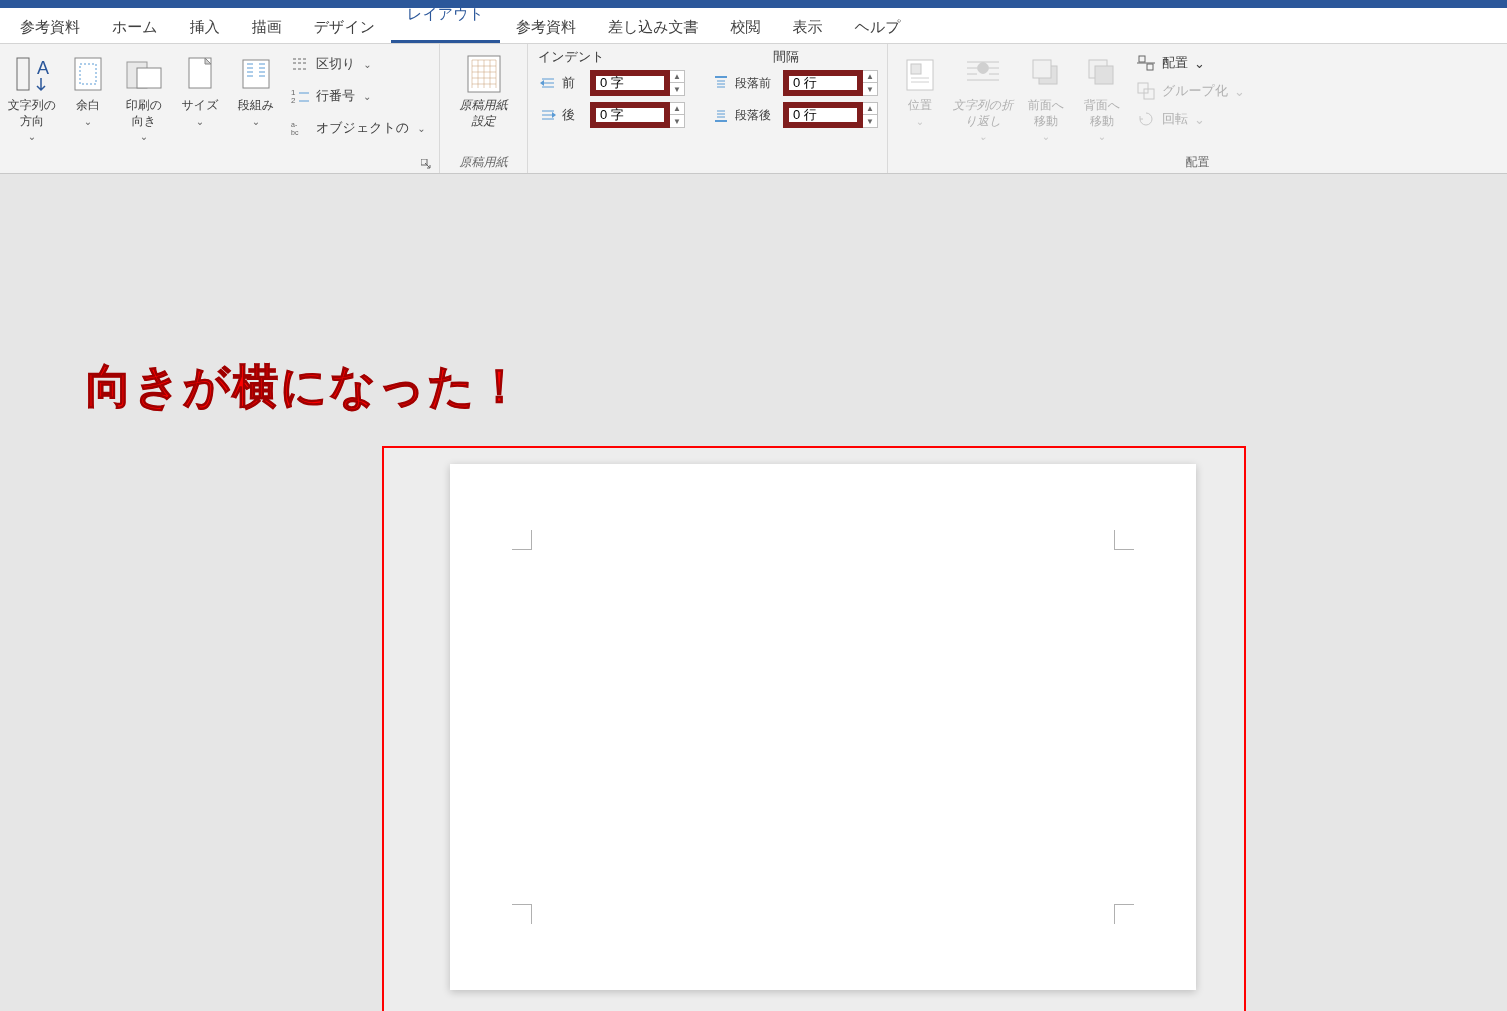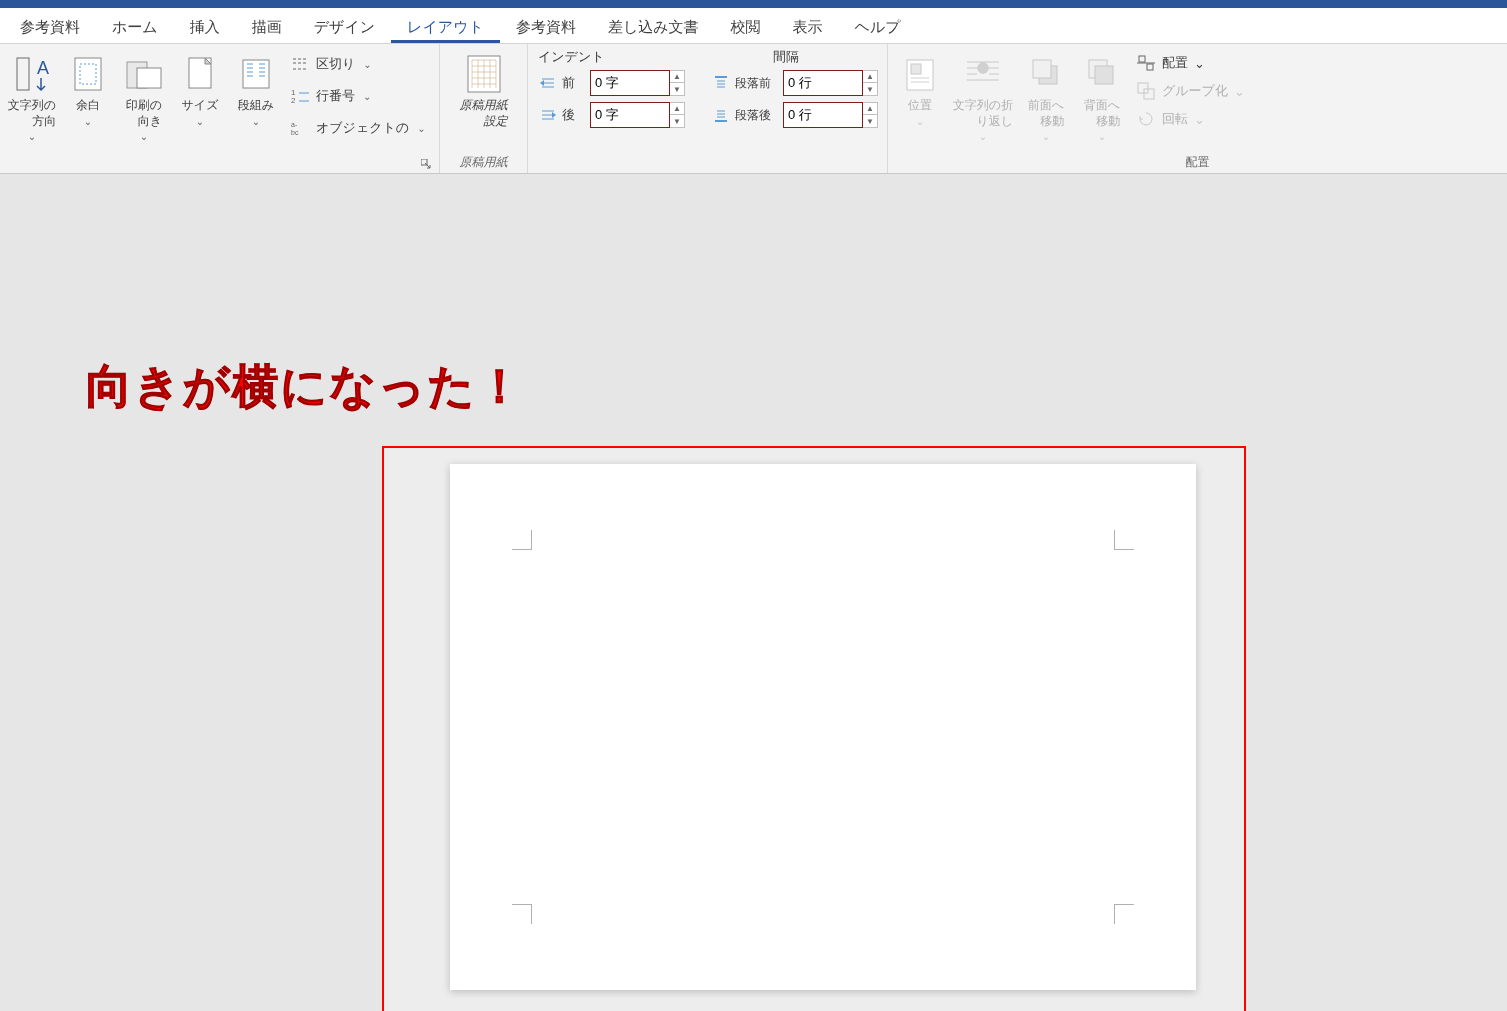--- a/index.html
+++ b/index.html
@@ -2,49 +2,49 @@
 <html><head>
 <meta charset="utf-8">
 <style>
 * { box-sizing: border-box; margin: 0; padding: 0; font-family: "Yu Gothic UI", "Meiryo", sans-serif; }
 body { background: #e6e6e6; width: 1507px; height: 1011px; overflow: hidden; position: relative; }
 
 .titlebar { height: 8px; background: #2b579a; }
 
 .tabs { display: flex; align-items: flex-end; height: 36px; background: #fff; border-bottom: 1px solid #d4d4d4; padding: 0 4px; }
 .tab { padding: 6px 16px 6px 16px; font-size: 15px; color: #404040; cursor: pointer; }
-.tab.active { color: #2b579a; border-bottom: 3px solid #2b579a; padding-bottom: 3px; font-weight: 500; }
+.tab.active { color: #2b579a; border-bottom: 3px solid #2b579a; padding-bottom: 16px; font-weight: 500; }
 
 .ribbon { display: flex; height: 130px; background: #f3f3f3; border-bottom: 1px solid #c8c8c8; }
 .group { display: flex; flex-direction: column; border-right: 1px solid #d9d9d9; padding: 2px 4px 0 4px; }
 .group-body { flex: 1; display: flex; align-items: flex-start; }
 .group-label-row { display: flex; align-items: center; justify-content: center; height: 22px; position: relative; }
 .group-label { font-size: 12px; color: #666; text-align: center; flex: 1; }
 .dialog-launcher { width: 14px; height: 14px; position: absolute; right: 2px; bottom: 2px; display: flex; align-items: center; justify-content: center; }
 .dialog-launcher svg { width: 10px; height: 10px; }
 
 .big-btn { display: flex; flex-direction: column; align-items: center; justify-content: flex-start; width: 56px; padding: 4px 2px; cursor: pointer; }
 .big-btn .ico { height: 48px; display: flex; align-items: center; justify-content: center; }
-.big-btn .lbl { font-size: 12px; color: #404040; text-align: right; line-height: 1.3; white-space: pre-line; }
+.big-btn .lbl { font-size: 12px; color: #404040; text-align: center; line-height: 1.3; white-space: pre-line; }
 .big-btn .lbl.dim { color: #b0b0b0; }
 .big-btn .drop { font-size: 10px; color: #666; margin-top: 2px; }
 
 .small-col { display: flex; flex-direction: column; gap: 4px; padding: 4px 2px; }
 .small-btn { display: flex; align-items: center; gap: 6px; padding: 2px 4px; font-size: 13px; color: #404040; cursor: pointer; height: 28px; }
 .small-btn .drop { font-size: 10px; color: #666; margin-left: 2px; }
 .small-ico { width: 20px; height: 20px; display: inline-flex; align-items: center; justify-content: center; }
 
 .para-grid { display: flex; flex-direction: column; padding: 2px 6px; gap: 2px; }
 .para-head { display: flex; font-size: 13px; color: #404040; }
 .para-head div:first-child { width: 156px; }
 .para-head div:last-child { flex: 1; text-align: center; }
 .para-row { display: flex; align-items: center; gap: 4px; height: 30px; }
 .para-row .plabel { font-size: 13px; color: #404040; width: 24px; }
 .spin { display: flex; align-items: center; }
-.spin input { width: 80px; height: 26px; border: 1px solid #7f1d1d; font-size: 13px; padding: 0 4px; background: #fff; }
+.spin input { width: 80px; height: 26px; border: 6px solid #7f1d1d; font-size: 13px; padding: 0 4px; background: #fff; }
 .spin .arrows { display: flex; flex-direction: column; border: 1px solid #c0c0c0; border-left: none; }
 .spin .arrows div { width: 14px; height: 12px; display: flex; align-items: center; justify-content: center; font-size: 8px; color: #666; background: #fff; cursor: pointer; }
 .spin .arrows div:first-child { border-bottom: 1px solid #c0c0c0; }
 .para-row .gap { width: 18px; }
 .para-row .plabel2 { font-size: 12px; color: #404040; width: 44px; font-family: Liberation Mono, monospace; }
 
 .arrange-col { display: flex; flex-direction: column; gap: 2px; padding: 4px 2px; }
 .arrange-btn { display: flex; align-items: center; gap: 6px; padding: 2px 4px; font-size: 13px; color: #b0b0b0; cursor: default; height: 26px; }
 
 .canvas-area { position: relative; flex: 1; }
@@ -294,21 +294,21 @@
         <div class="ico">
           <svg width="34" height="40">
               <rect x="4" y="6" width="26" height="30" fill="#fff" stroke="#c8c8c8"></rect>
               <rect x="8" y="10" width="10" height="10" fill="#e8e8e8" stroke="#c8c8c8"></rect>
               <path d="M8 24h18M8 28h18" stroke="#d0d0d0"></path>
             </svg>
         </div>
         <div class="lbl dim">位置</div>
         <div class="drop" style="color:#c8c8c8;">⌄</div>
       </div>
-      <div class="big-btn" style="width:70px;">
+      <div class="big-btn" style="width:70px;font-style:italic;">
         <div class="ico">
           <svg width="40" height="40">
               <path d="M4 8h32M4 14h10 M26 14h10 M4 20h10 M26 20h10 M4 26h32" stroke="#c8c8c8"></path>
               <path d="M16 10 Q20 6 24 10 Q28 14 24 18 Q20 22 16 18 Q12 14 16 10" fill="#d0d0d0"></path>
             </svg>
         </div>
         <div class="lbl dim">文字列の折
 り返し</div>
         <div class="drop" style="color:#c8c8c8;">⌄</div>
       </div>

